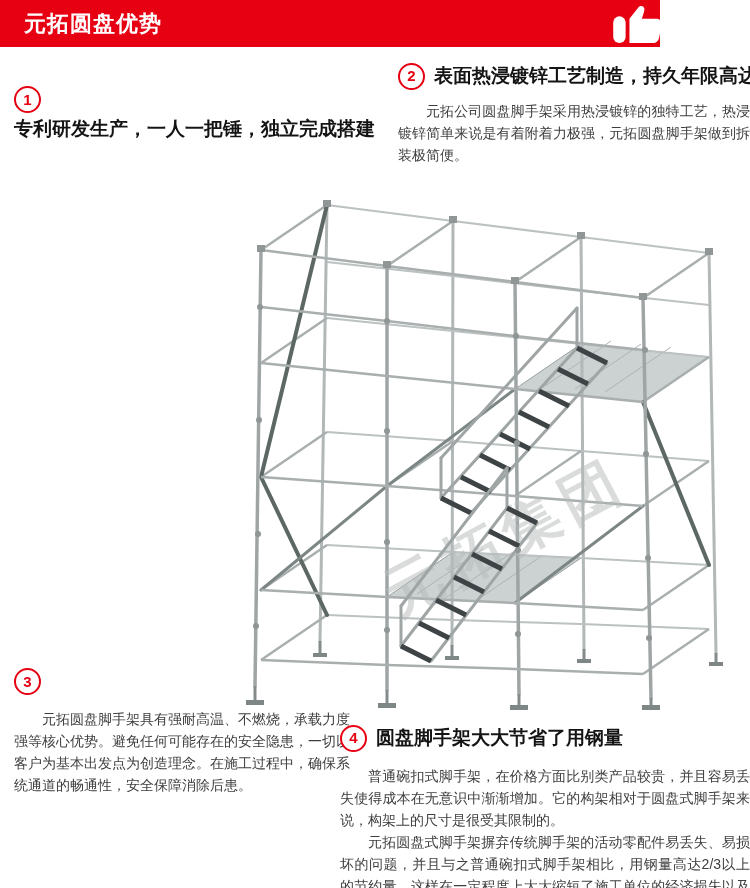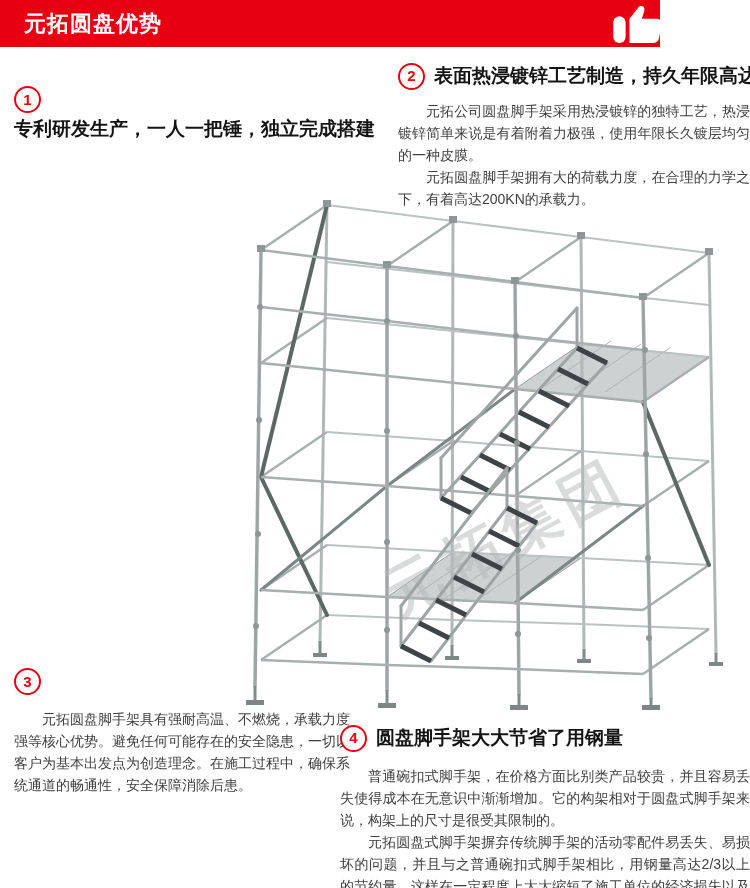--- a/index.html
+++ b/index.html
@@ -229,22 +229,21 @@
     <div class="sec-body">
     </div>
   </div>
 
   <div class="sec" id="sec2">
     <div class="sec-title-line">
       <span class="circle-num">2</span>
       <span>表面热浸镀锌工艺制造，持久年限高达</span>
     </div>
     <div class="sec-body">
-      <p>元拓公司圆盘脚手架采用热浸镀锌的独特工艺，热浸镀锌简单来说是有着附着力极强，使用年限长久镀层均匀的一种皮膜。</p>
-      <p>元拓圆盘脚手架拥有大的荷载力度，在合理的力学之下，有着高达200KN的承载力。</p>
+      <p>元拓公司圆盘脚手架采用热浸镀锌的独特工艺，热浸镀锌简单来说是有着附着力极强，元拓圆盘脚手架做到拆装极简便。</p>
     </div>
   </div>
 
   <div class="sec" id="sec3">
     <div class="sec-title-line">
       <span class="circle-num">3</span>
     </div>
     <div class="sec-body">
       <p>元拓圆盘脚手架具有强耐高温、不燃烧，承载力度强等核心优势。避免任何可能存在的安全隐患，一切以客户为基本出发点为创造理念。在施工过程中，确保系统通道的畅通性，安全保障消除后患。</p>
     </div>

